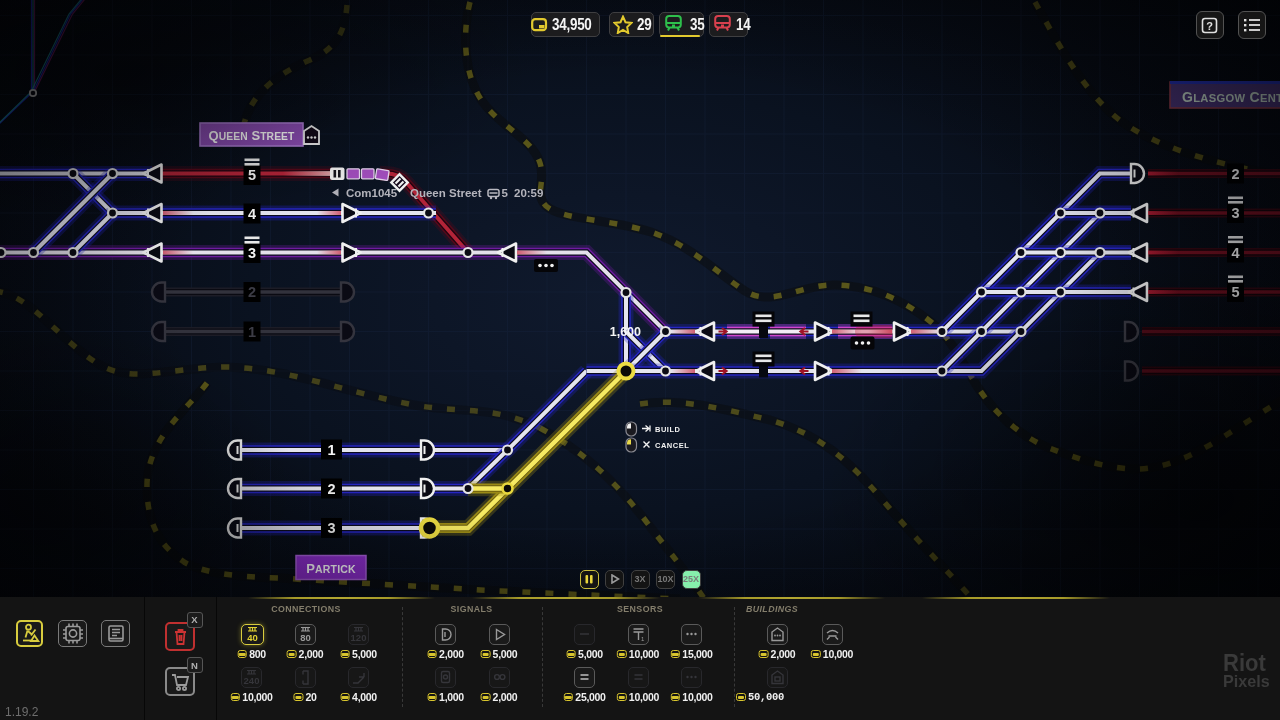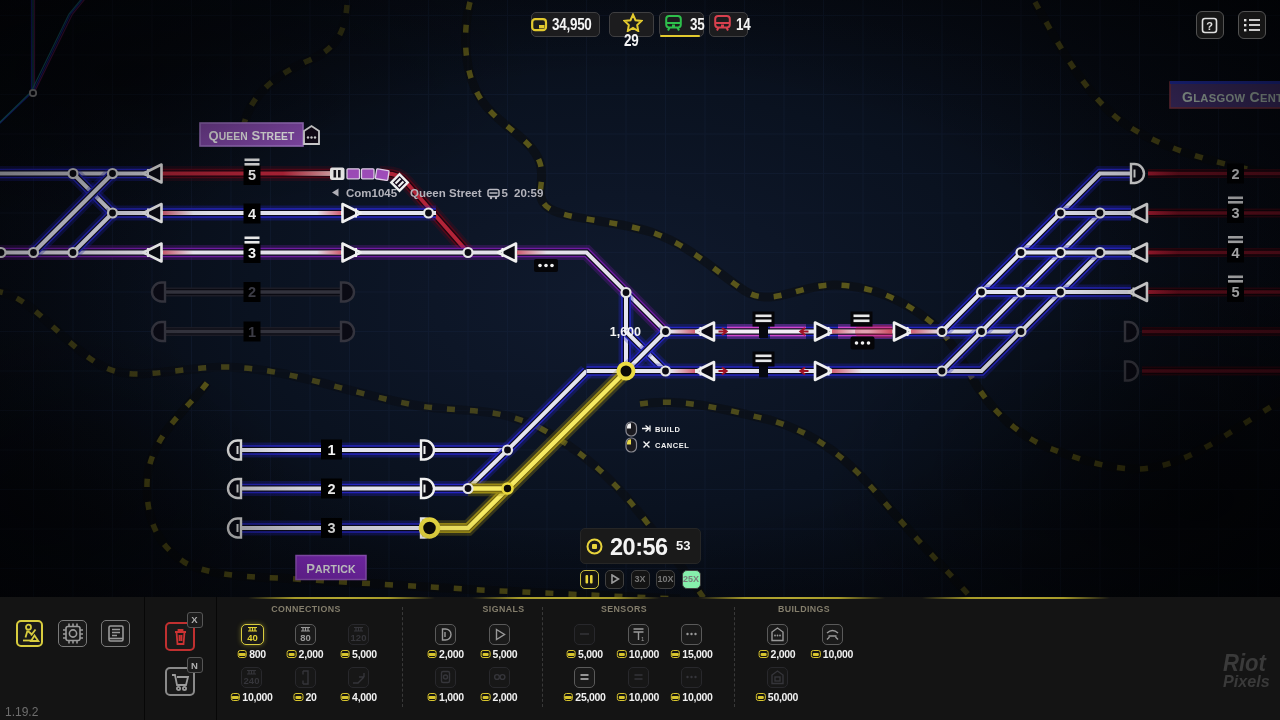--- a/index.html
+++ b/index.html
@@ -634,23 +634,23 @@
       <div class="sep" style="left:144px;"></div>
 <div class="sep" style="left:216px;"></div>
 <div class="dash" style="left:401.5px;"></div>
 <div class="dash" style="left:541.5px;"></div>
 <div class="dash" style="left:734px;"></div>
 <div class="ybar" style="left:248px;width:187px;background:linear-gradient(90deg,rgba(216,200,48,0) 0%,#d8c830 25%,#e8d83c 50%,#d8c830 75%,rgba(216,200,48,0) 100%);"></div>
 <div class="ybar" style="left:472px;width:188px;background:linear-gradient(90deg,rgba(216,200,48,0) 0%,#d8c830 25%,#e8d83c 50%,#d8c830 75%,rgba(216,200,48,0) 100%);"></div>
 <div class="ybar" style="left:698px;width:187px;background:linear-gradient(90deg,rgba(216,200,48,0) 0%,#d8c830 25%,#e8d83c 50%,#d8c830 75%,rgba(216,200,48,0) 100%);"></div>
 <div class="ybar" style="left:922px;width:188px;background:linear-gradient(90deg,rgba(216,200,48,0) 0%,#d8c830 25%,#e8d83c 50%,#d8c830 75%,rgba(216,200,48,0) 100%);"></div>
 <div class="hdr" style="left:306px;">CONNECTIONS</div>
-<div class="hdr" style="left:471.5px;margin-left:32px;">SIGNALS</div>
-<div class="hdr" style="left:624px;">SENSORS</div>
-<div class="hdr" style="left:804px;">BUILDINGS</div>
+<div class="hdr" style="left:471.5px;">SIGNALS</div>
+<div class="hdr" style="left:640px;">SENSORS</div>
+<div class="hdr" style="left:772px;font-style:italic;">BUILDINGS</div>
 <div class="tbtn sel" style="left:16px;top:23px;border-width:2px;width:27px;height:27px;">
         <svg width="26" height="24">
           <g stroke="#d8cc3e" stroke-width="1.8" fill="none">
             <circle cx="10.5" cy="5.2" r="2.5"></circle>
             <path d="M9.5,8.5 L7.5,15.5 M9.8,9 L14,12.5 M17.5,7.5 L13,13.5"></path>
             <path d="M5,18.5 h8"></path>
             <path d="M16.5,13.5 l3.8,5.5 h-7.3 Z"></path>
           </g>
         </svg>
       </div>
@@ -852,34 +852,34 @@
 <div class="tbtn dim" style="left:766.5px;top:69.5px;">
         <svg width="19" height="19">
           <g stroke="#35353a" fill="none" stroke-width="1.4">
             <path d="M4,7 L9.5,3 L15,7 V15.5 H4 Z"></path>
             <rect x="7" y="9" width="5" height="4"></rect>
           </g>
         </svg>
       </div>
 <div class="price" style="left:777.0px;top:51px;transform:translateX(-50%);"><span class="coin"></span>2,000</div>
 <div class="price" style="left:832.0px;top:51px;transform:translateX(-50%);"><span class="coin"></span>10,000</div>
-<div class="price" style="left:777.0px;top:94px;transform:translateX(-50%);"><span class="coin"></span>50,000</div>
-<div style="position:absolute;left:1223px;top:56px;color:#3a3a3a;font-weight:bold;line-height:0.8;font-style:italic;">
+<div class="price" style="left:760px;top:94px;transform:translateX(-50%);font-family:Liberation Mono, monospace;"><span class="coin"></span>50,000</div>
+<div style="position:absolute;left:1223px;top:56px;color:#3a3a3a;font-weight:bold;line-height:0.8;">
         <div style="font-size:24px;transform:scaleX(0.92);transform-origin:left;">Riot</div>
         <div style="font-size:17px;margin-top:3px;transform:scaleX(0.95);transform-origin:left;">Pixels</div>
       </div>
     </div>
   <div class="statbox" style="left:531px;width:69px;justify-content:flex-end;">
       <svg width="17" height="14" style="margin-left:4.5px;">
         <rect x="1.2" y="1.2" width="13.8" height="11" rx="3" fill="none" stroke="#e3ca2e" stroke-width="2.2"></rect>
         <rect x="8" y="7" width="5.5" height="3.4" fill="#e3ca2e"></rect>
       </svg>
       <span class="stxt" style="margin-left:4px;">34,950</span>
     </div>
-<div class="statbox" style="left:608.5px;width:45px;flex-direction:column;">
+<div class="statbox" style="left:608.5px;width:45px;">
       <svg width="20" height="19" style="margin-left:3px;">
         <path d="M10 1.6 L12.5 7.2 18.5 7.9 14.2 12 15.2 18 10 15 4.8 18 5.8 12 1.5 7.9 7.5 7.2 Z" fill="none" stroke="#e3ca2e" stroke-width="2"></path>
       </svg>
       <span class="stxt" style="margin-left:4px;">29</span>
     </div>
 <div class="statbox" style="left:659px;width:45px;justify-content:space-between;">
       <span style="margin-left:3.5px;"><svg width="19" height="18">
           <g fill="none" stroke="#2ec04c" stroke-width="2">
             <rect x="2.2" y="2" width="14.6" height="11.5" rx="3"></rect>
             <line x1="2.5" y1="9" x2="16.5" y2="9"></line>
@@ -913,28 +913,20 @@
           <line x1="6" y1="3" x2="17" y2="3"></line>
           <line x1="6" y1="8" x2="17" y2="8"></line>
           <line x1="6" y1="13" x2="17" y2="13"></line>
         </g>
         <g fill="#e0e0e0">
           <rect x="1" y="2" width="2.4" height="2.4"></rect>
           <rect x="1" y="7" width="2.4" height="2.4"></rect>
           <rect x="1" y="12" width="2.4" height="2.4"></rect>
         </g>
       </svg>
-    </div>
-<div style="position:absolute;left:580px;top:528px;width:121px;height:36px;background:#1a1a1a;border-radius:5px;border:1px solid #262626;box-sizing:border-box;">
-      <svg width="17" height="17" style="position:absolute;left:5px;top:9px;">
-        <circle cx="8.5" cy="8.5" r="7" fill="none" stroke="#e8d43c" stroke-width="2"></circle>
-        <rect x="6" y="6" width="5" height="5" rx="1" fill="#e8d43c"></rect>
-      </svg>
-      <span style="position:absolute;left:29px;top:5px;font-size:23.5px;font-weight:bold;color:#f4f4f4;letter-spacing:-0.5px;">20:56</span>
-      <span style="position:absolute;left:95px;top:9px;font-size:13px;font-weight:bold;color:#f4f4f4;">53</span>
     </div>
 <div style="position:absolute;left:579.5px;top:569.5px;width:19px;height:19.5px;background:#141414;border:1.5px solid #c8bc3c;border-radius:5px;box-sizing:border-box;display:flex;align-items:center;justify-content:center;color:#7a7a7a;font-size:9px;font-weight:bold;">
       <svg width="8" height="8.5">
         <rect x="0.5" y="0" width="2.6" height="8.5" rx="1" fill="#e8d43c"></rect>
         <rect x="5" y="0" width="2.6" height="8.5" rx="1" fill="#e8d43c"></rect>
       </svg>
     </div>
 <div style="position:absolute;left:605px;top:569.5px;width:19px;height:19.5px;background:#141414;border:1.5px solid #404040;border-radius:5px;box-sizing:border-box;display:flex;align-items:center;justify-content:center;color:#7a7a7a;font-size:9px;font-weight:bold;">
       <svg width="10" height="10">
         <path d="M2,1 L8.5,5 L2,9 Z" fill="none" stroke="#9a9a9a" stroke-width="1.6"></path>

